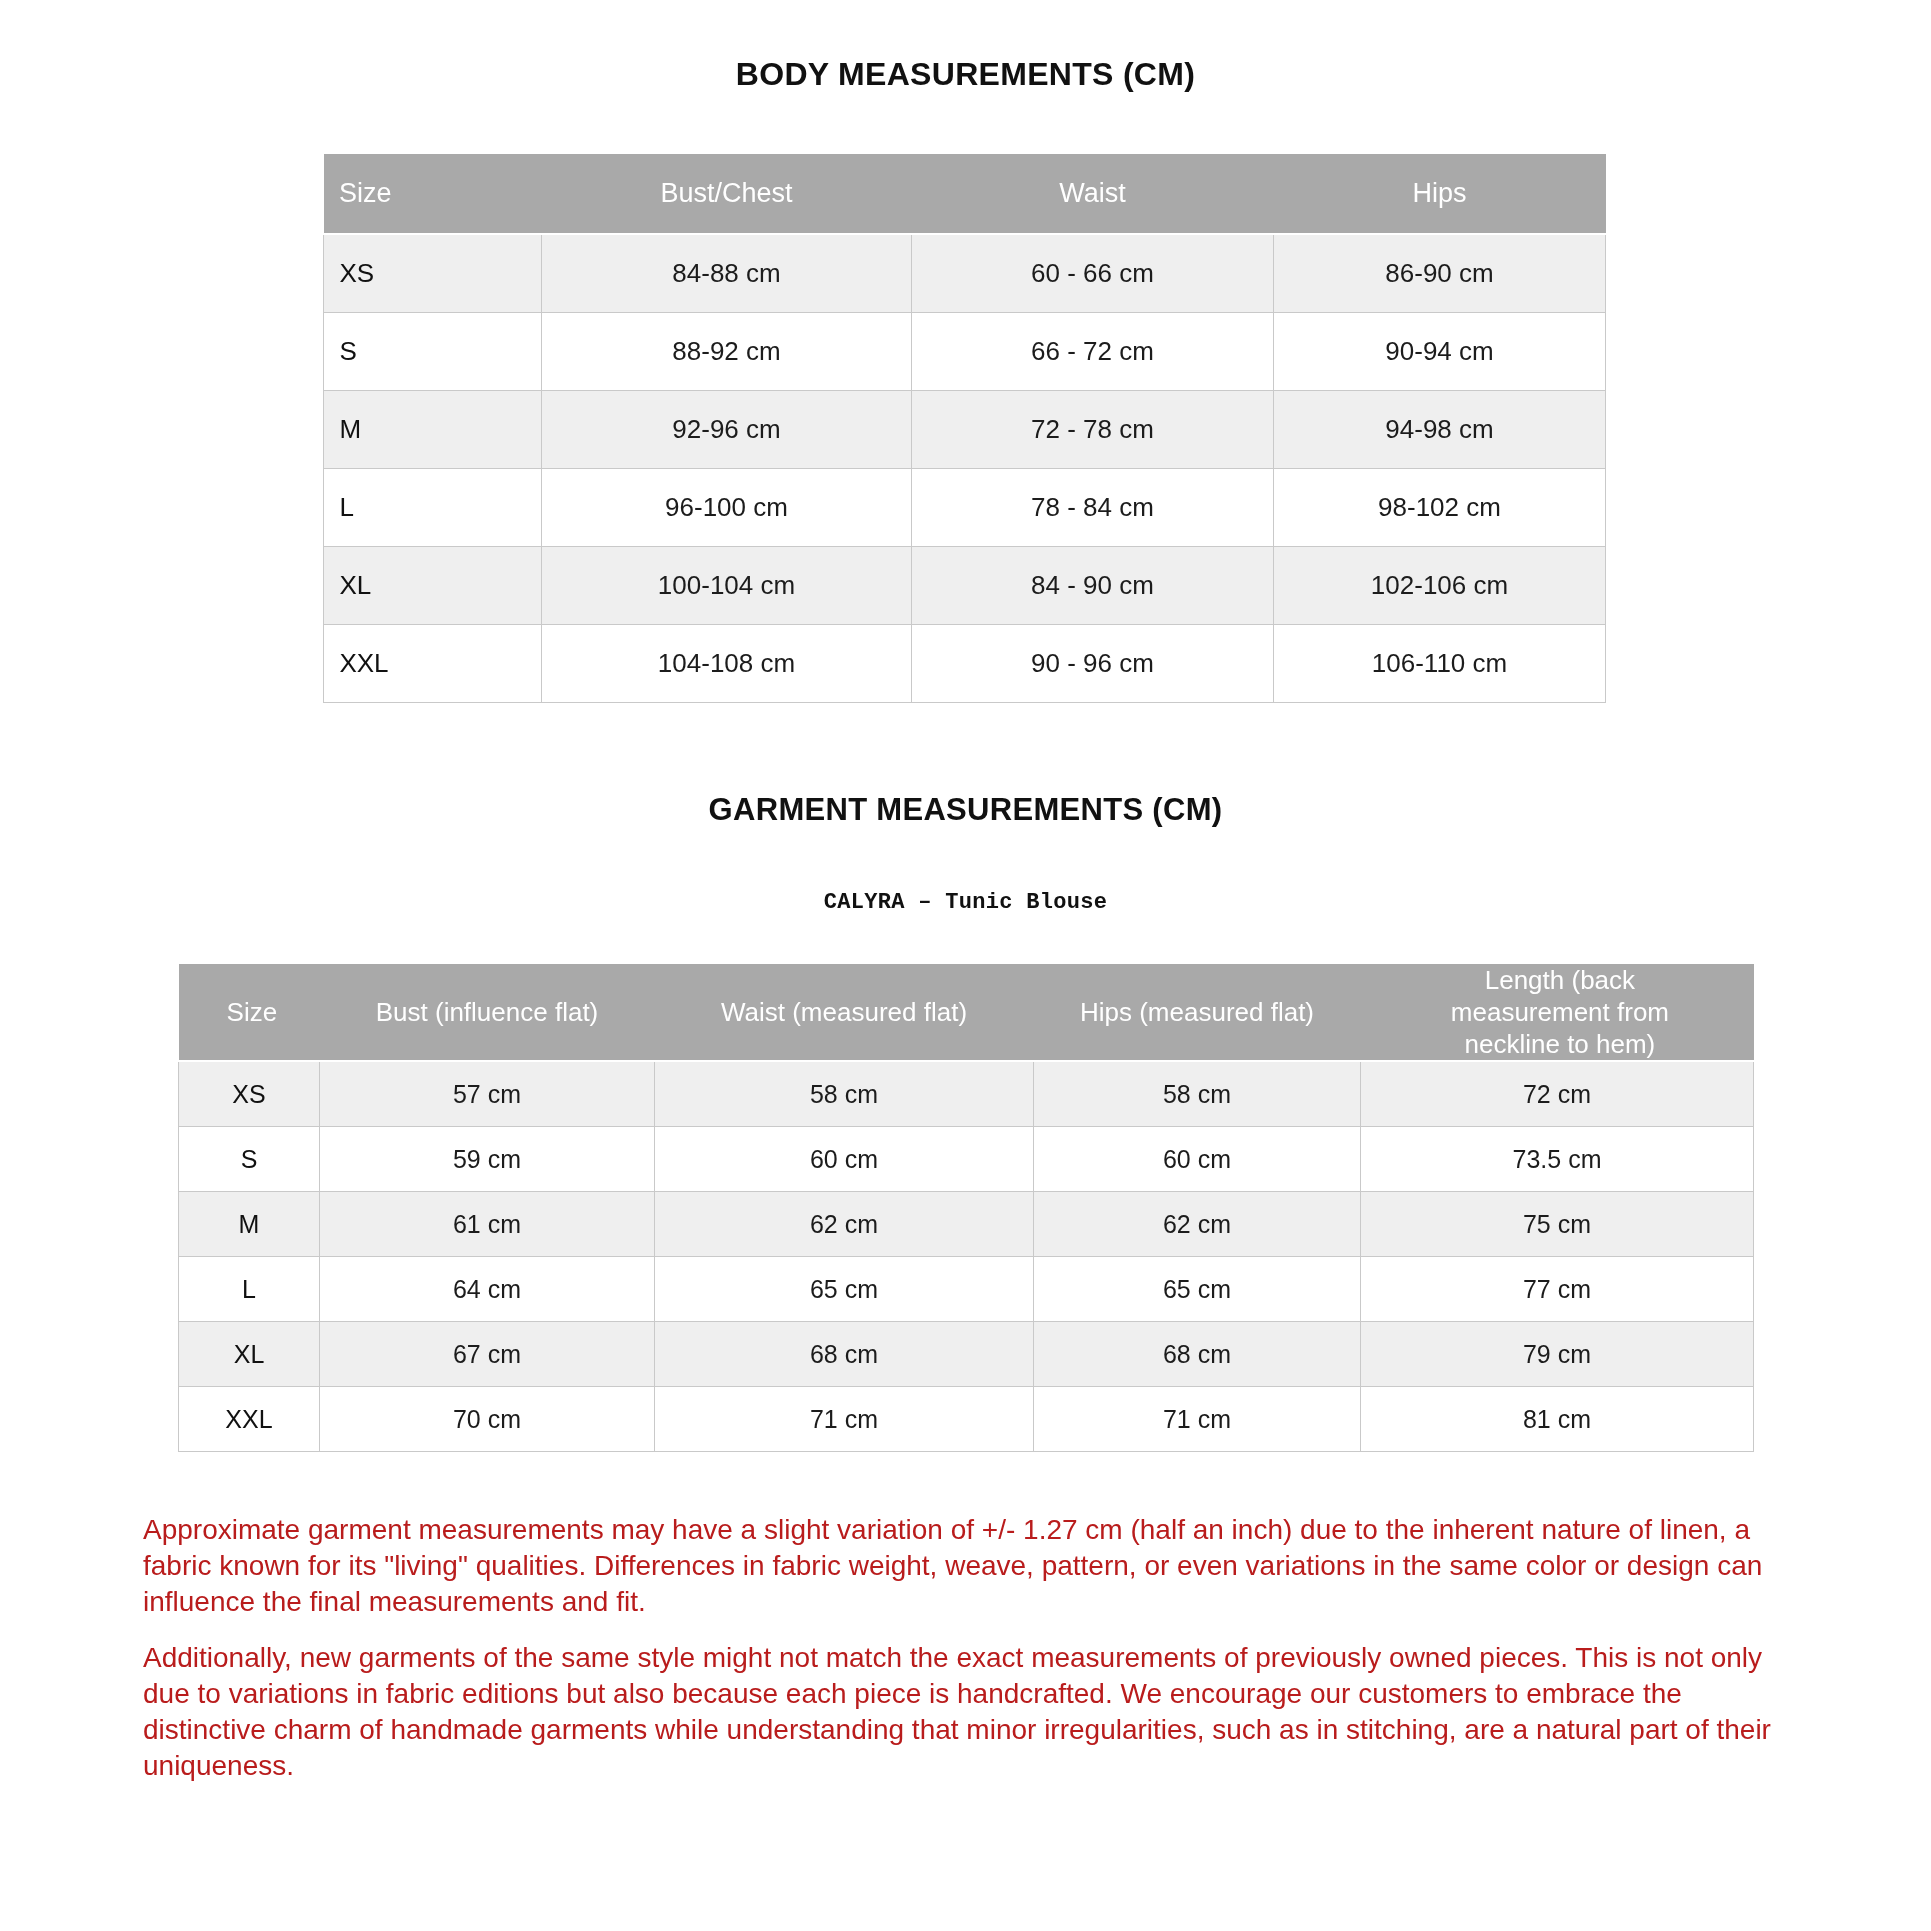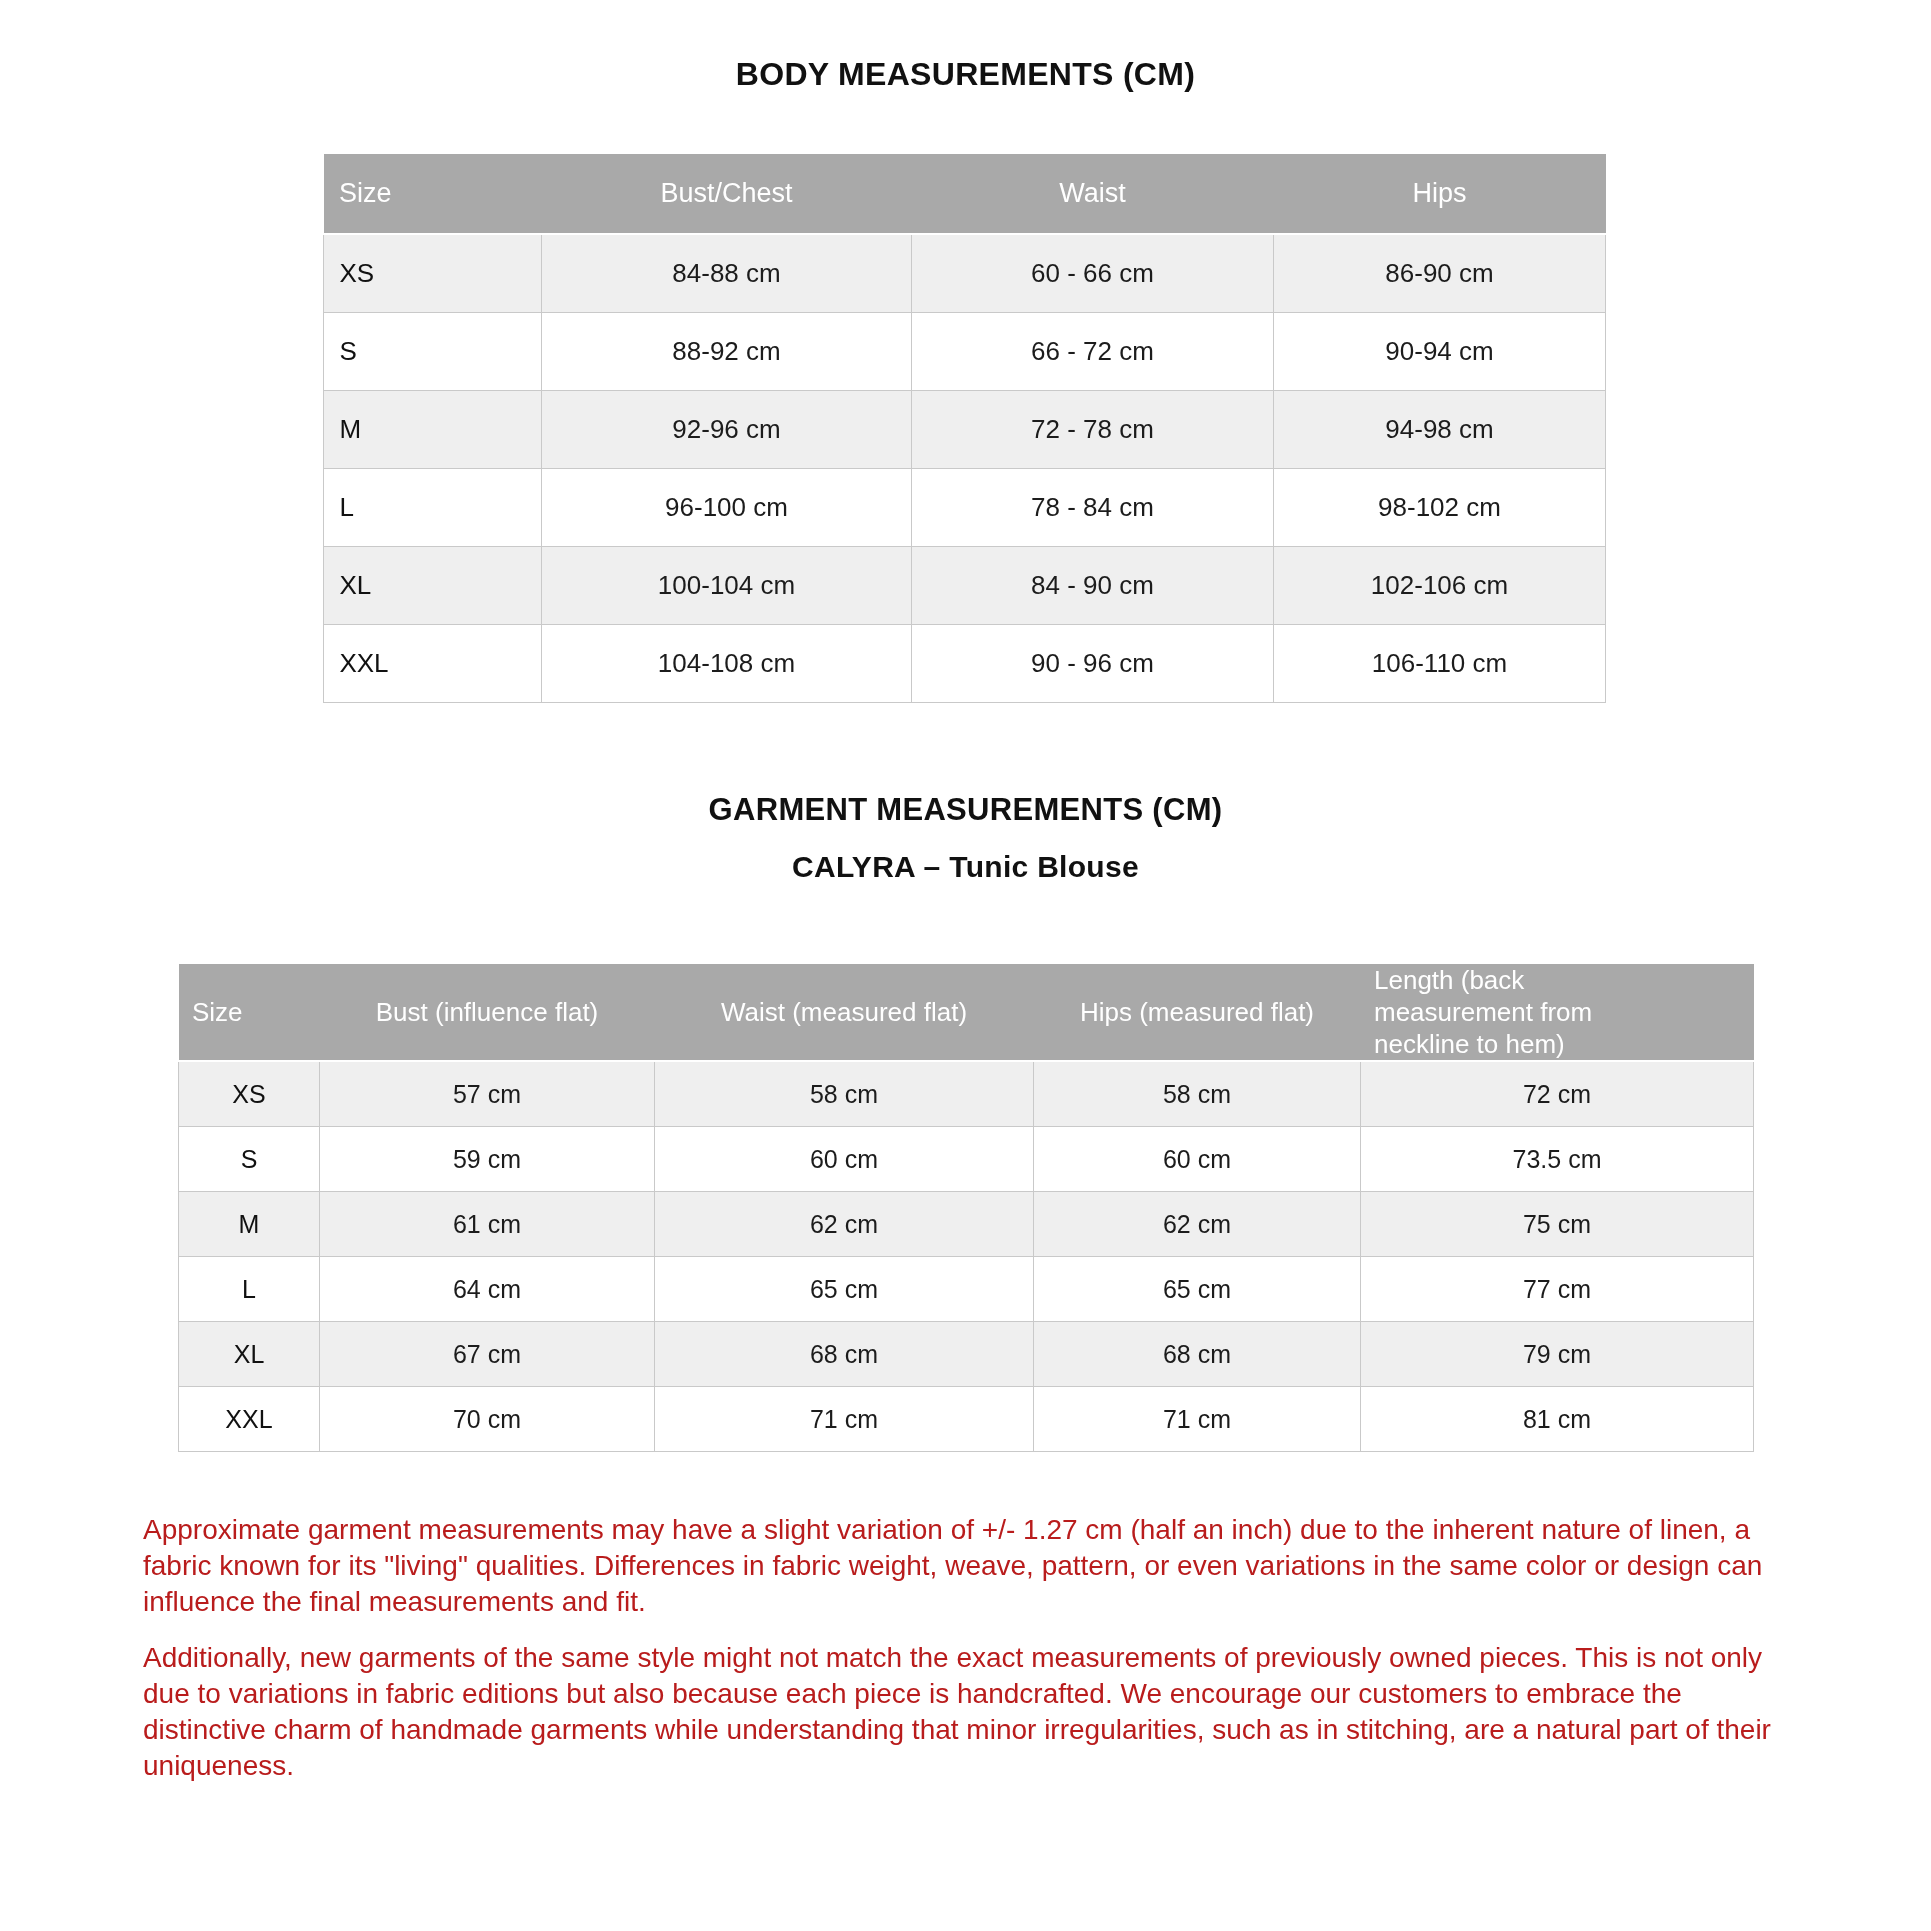--- a/index.html
+++ b/index.html
@@ -20,21 +20,21 @@
     left: 0;
     width: 100%;
     text-align: center;
     margin: 0;
     font-weight: 700;
     color: #111111;
     letter-spacing: 0.3px;
   }
   .title-1 { top: 56px;  font-size: 32px; }
   .title-2 { top: 792px; font-size: 31px; }
-  .subtitle{ top: 850px; font-size: 30px; }
+  .subtitle{ top: 890px; font-size: 22px; font-family: Liberation Mono, monospace; }
 
   table.tbl {
     position: absolute;
     border-collapse: collapse;
     table-layout: fixed;
   }
   .tbl-1 { top: 154px; left: 323px; width: 1282px; }
   .tbl-2 { top: 964px; left: 178px; width: 1576px; }
 
   .tbl th {
@@ -62,21 +62,21 @@
   .tbl-2 td { height: 64px; font-size: 25px; }
 
   .tbl tbody tr:nth-child(odd)  td { background: var(--row-alt-bg, #efefef); }
   .tbl tbody tr:nth-child(even) td { background: var(--row-bg, #ffffff); }
 
   td.size { font-weight: 400; color: #111111; }
 
   
   .tbl-1 .al { text-align: left; padding-left: 15.4px; }
   
-  .tbl-2 .al { text-align: left; padding-left: 13.5px; padding-right: 7.7px; }
+  .tbl-2 .al { text-align: center; padding-left: 13.5px; padding-right: 7.7px; }
 
   
   .c1-size  { width: 218px; }
   .c1-bust  { width: 370px; }
   .c1-waist { width: 362px; }
   .c1-hips  { width: 332px; }
 
   .c2-size   { width: 141px; }
   .c2-bust   { width: 335px; }
   .c2-waist  { width: 379px; }

